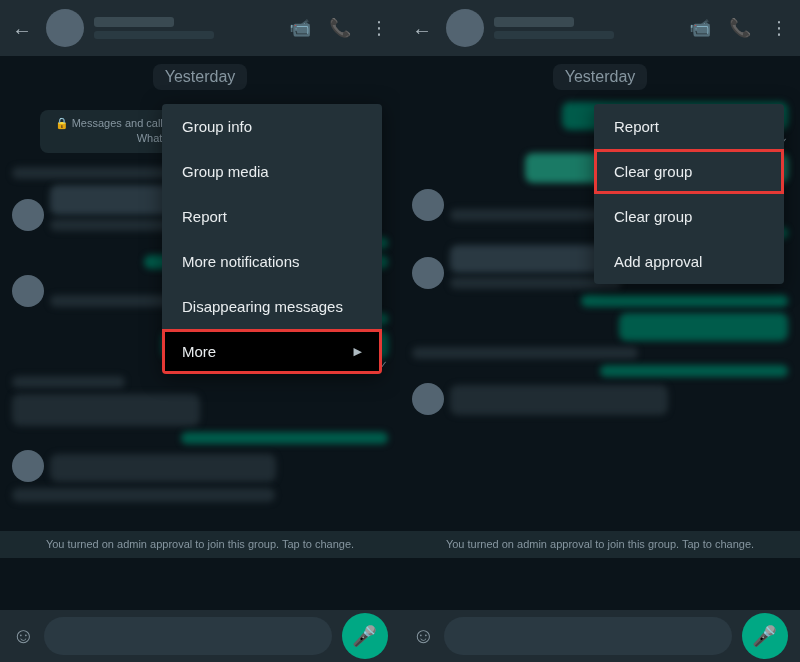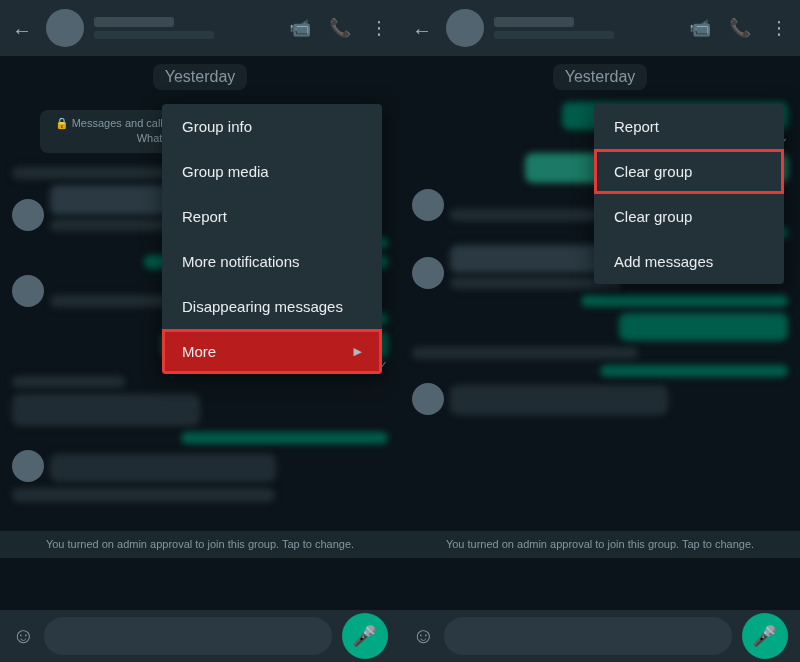--- a/index.html
+++ b/index.html
@@ -189,21 +189,21 @@
       color: #e9edef;
       font-size: 15px;
       cursor: pointer;
       display: flex;
       align-items: center;
       justify-content: space-between;
     }
 
     
     .more-item {
-      background: #b91c1c;
+      background: #000000;
       outline: 3px solid #e53935;
       outline-offset: -3px;
     }
 
     
     .small-avatar {
       width: 32px;
       height: 32px;
       border-radius: 50%;
       background: #536471;
@@ -401,21 +401,21 @@
       <div class="dropdown-item">
         <span>Report</span>
       </div>
       <div class="dropdown-item" style="outline: 3px solid #e53935; outline-offset: -3px;">
         <span>Clear group</span>
       </div>
       <div class="dropdown-item">
         <span>Clear group</span>
       </div>
       <div class="dropdown-item">
-        <span>Add messages</span>
+        <span>Add approval</span>
       </div>
     </div>
 
     <div class="admin-notice">You turned on admin approval to join this group. Tap to change.</div>
   </div>
 
   <div class="chat-input-bar">
     <span class="emoji-icon">☺</span>
     <div class="input-mock"></div>
     <div class="mic-btn">🎤</div>

